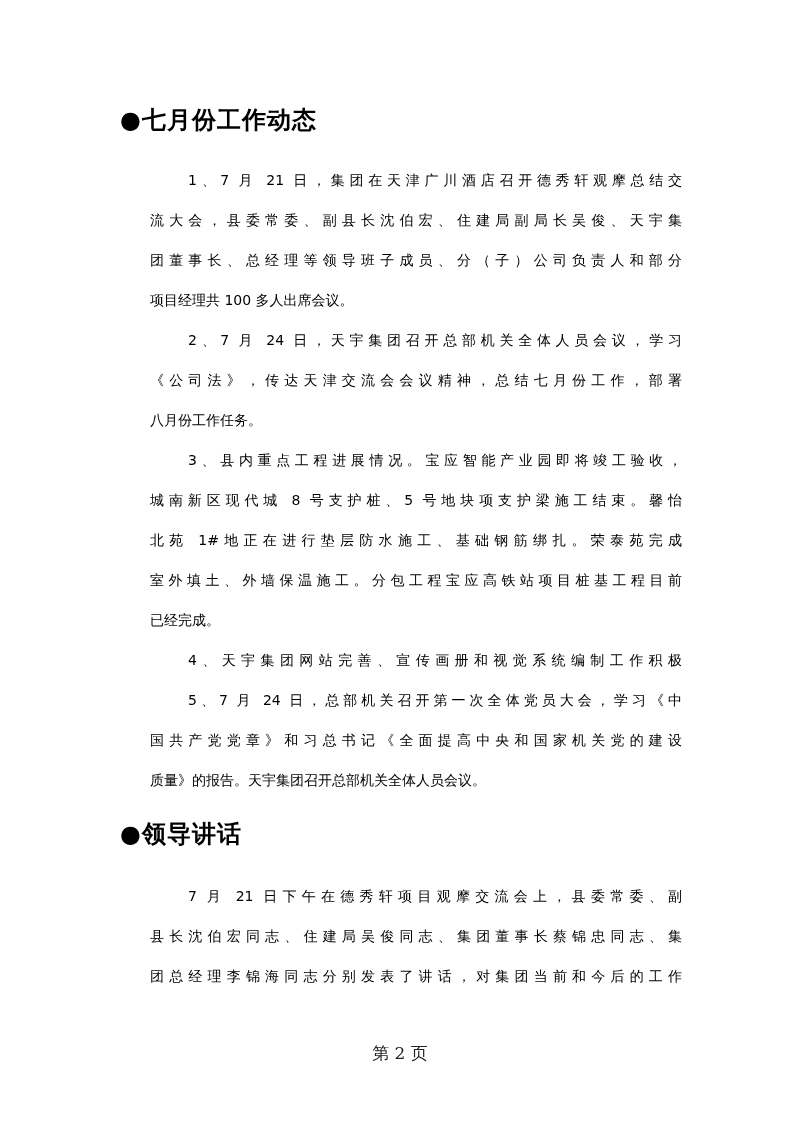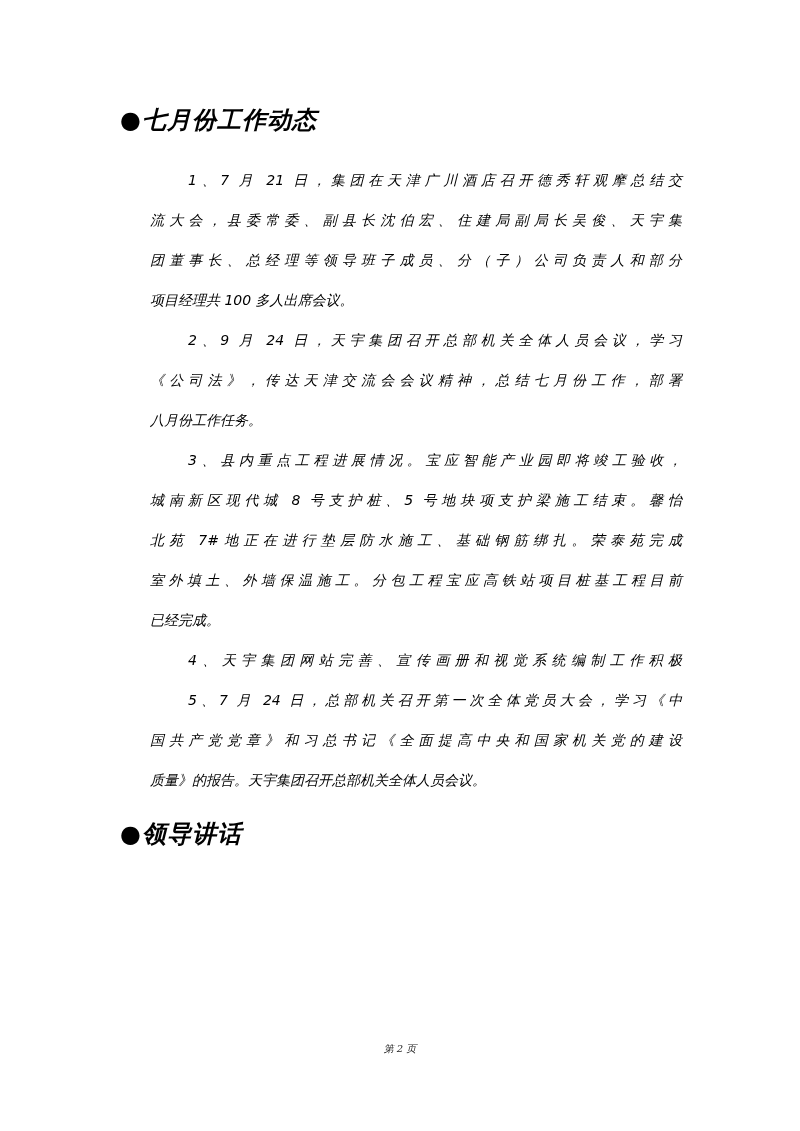--- a/index.html
+++ b/index.html
@@ -7,21 +7,20 @@
     position: relative;
     width: 800px;
     height: 1131px;
     margin: 0 auto;
     background: #ffffff;
     box-sizing: border-box;
     padding: 0 118px 0 120px;
     overflow: hidden;
     color: #000000;
     font-family: "DejaVu Sans", sans-serif;
-    font-style: italic;
   }
   .heading {
     font-size: 24px;
     font-weight: bold;
     line-height: 48px;
     margin: 0;
     letter-spacing: 1px;
   }
   .heading.h-first { margin-top: 96px; }
   .heading.h-second { margin-top: 10px; }
@@ -38,60 +37,65 @@
   }
   .line.first { padding-left: 38px; }
   .line.end { text-align-last: left; }
   .footer {
     position: absolute;
     left: 0;
     right: 0;
     top: 1042px;
     text-align: center;
     font-family: "DejaVu Serif", serif;
-    font-size: 10px;
+    font-size: 17px;
     color: #222222;
   }
 </style>
 </head>
 <body>
 
 <div class="page">
 
   <h2 class="heading h-first">●七月份工作动态</h2>
 
   <div class="para gap-after-h1">
     <div class="line first">1、7 月 21 日，集团在天津广川酒店召开德秀轩观摩总结交</div>
     <div class="line">流大会，县委常委、副县长沈伯宏、住建局副局长吴俊、天宇集</div>
     <div class="line">团董事长、总经理等领导班子成员、分（子）公司负责人和部分</div>
     <div class="line end">项目经理共 100 多人出席会议。</div>
   </div>
 
   <div class="para">
-    <div class="line first">2、9 月 24 日，天宇集团召开总部机关全体人员会议，学习</div>
+    <div class="line first">2、7 月 24 日，天宇集团召开总部机关全体人员会议，学习</div>
     <div class="line">《公司法》，传达天津交流会会议精神，总结七月份工作，部署</div>
     <div class="line end">八月份工作任务。</div>
   </div>
 
   <div class="para">
     <div class="line first">3、县内重点工程进展情况。宝应智能产业园即将竣工验收，</div>
     <div class="line">城南新区现代城 8 号支护桩、5 号地块项支护梁施工结束。馨怡</div>
-    <div class="line">北苑 7#地正在进行垫层防水施工、基础钢筋绑扎。荣泰苑完成</div>
+    <div class="line">北苑 1#地正在进行垫层防水施工、基础钢筋绑扎。荣泰苑完成</div>
     <div class="line">室外填土、外墙保温施工。分包工程宝应高铁站项目桩基工程目前</div>
     <div class="line end">已经完成。</div>
   </div>
 
   <div class="para">
     <div class="line first">4、天宇集团网站完善、宣传画册和视觉系统编制工作积极</div>
   </div>
 
   <div class="para">
     <div class="line first">5、7 月 24 日，总部机关召开第一次全体党员大会，学习《中</div>
     <div class="line">国共产党党章》和习总书记《全面提高中央和国家机关党的建设</div>
     <div class="line end">质量》的报告。天宇集团召开总部机关全体人员会议。</div>
   </div>
 
   <h2 class="heading h-second">●领导讲话</h2>
 
+  <div class="para gap-after-h2">
+    <div class="line first">7 月 21 日下午在德秀轩项目观摩交流会上，县委常委、副</div>
+    <div class="line">县长沈伯宏同志、住建局吴俊同志、集团董事长蔡锦忠同志、集</div>
+    <div class="line">团总经理李锦海同志分别发表了讲话，对集团当前和今后的工作</div>
+  </div>
 
   <div class="footer">第 2 页</div>
 
 </div>
 
 </body></html>

